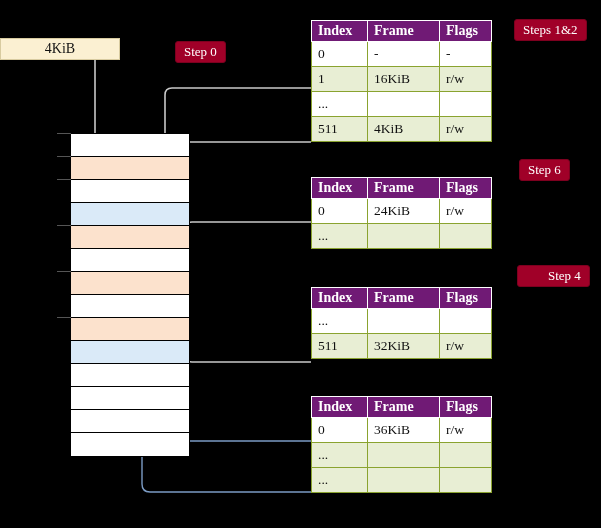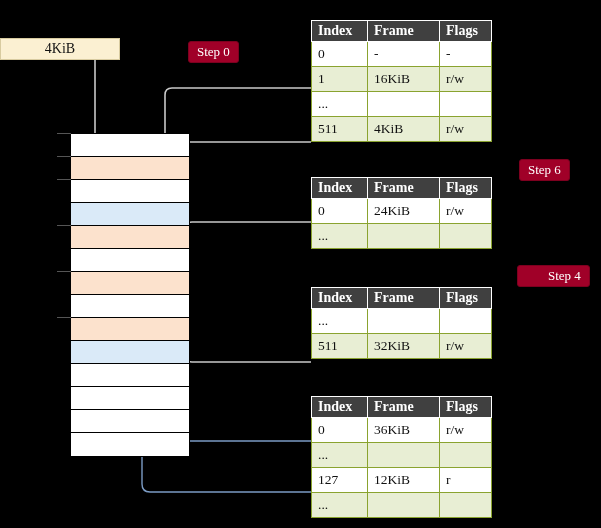--- a/index.html
+++ b/index.html
@@ -26,30 +26,30 @@
   
   #frame-label{position:absolute;left:0px;top:38px;width:120px;height:22px;
                background:#fbf0d2;border:1px solid #d8cba0;box-sizing:border-box;
                display:flex;align-items:center;justify-content:center;
                font-size:14px;color:#111;}
 
   
   .badge{position:absolute;background:#a00028;color:#fff;font-size:13px;
          padding:2px 8px;border-radius:3px;white-space:nowrap;
          border:1px solid #7d001f;}
-  #badge-step0{left:188px;top:41px;}
+  #badge-step0{left:175px;top:41px;}
   #badge-steps12{left:514px;top:19px;}
   #badge-step3{left:519px;top:159px;}
   #badge-step4{left:517px;top:265px;padding-left:30px;}
 
   
   .ptable{position:absolute;border-collapse:collapse;
           border:1px solid #8aa32f;background:#fff;font-size:13.5px;
           table-layout:fixed;}
-  .ptable th{background:#404040;color:#ffffff;font-weight:bold;
+  .ptable th{background:#701a75;color:#ffffff;font-weight:bold;
              text-align:left;padding:2px 6px;border:1px solid #ffffff;
              font-size:14px;}
   .ptable td{padding:2px 6px;border:1px solid #8aa32f;color:#111;
              height:20px;vertical-align:middle;overflow:hidden;
              white-space:nowrap;}
   .ptable tr.alt td{background:#e8eed4;}
   .ptable td.hl{background:#fafaa0;}
   .ptable col.c-index{width:56px;}
   .ptable col.c-frame{width:72px;}
   .ptable col.c-flags{width:52px;}
@@ -129,20 +129,21 @@
       <div class="tick" style="top: 92px;"></div>
       <div class="tick" style="top: 138px;"></div>
       <div class="tick" style="top: 184px;"></div>
     </div>
 
   <div id="frame-label">
     <span>4KiB</span>
   </div>
 
   <div class="badge" id="badge-step0">Step 0</div>
+  <div class="badge" id="badge-steps12">Steps 1&amp;2</div>
   <div class="badge" id="badge-step3">Step 6</div>
   <div class="badge" id="badge-step4">Step 4</div>
 
   <table class="ptable" id="table-l4">
     <colgroup>
         <col class="c-index">
         <col class="c-frame">
         <col class="c-flags">
       </colgroup>
     <thead>
@@ -247,25 +248,20 @@
         <tr>
           <td>0</td>
           <td>36KiB</td>
           <td>r/w</td>
         </tr>
         <tr class="alt">
           <td>...</td>
           <td></td>
           <td></td>
         </tr>
-        <tr>
-          <td>127</td>
-          <td>12KiB</td>
-          <td>r</td>
-        </tr>
         <tr class="alt">
           <td>...</td>
           <td></td>
           <td></td>
         </tr>
       </tbody>
   </table>
 
 </div>
 

